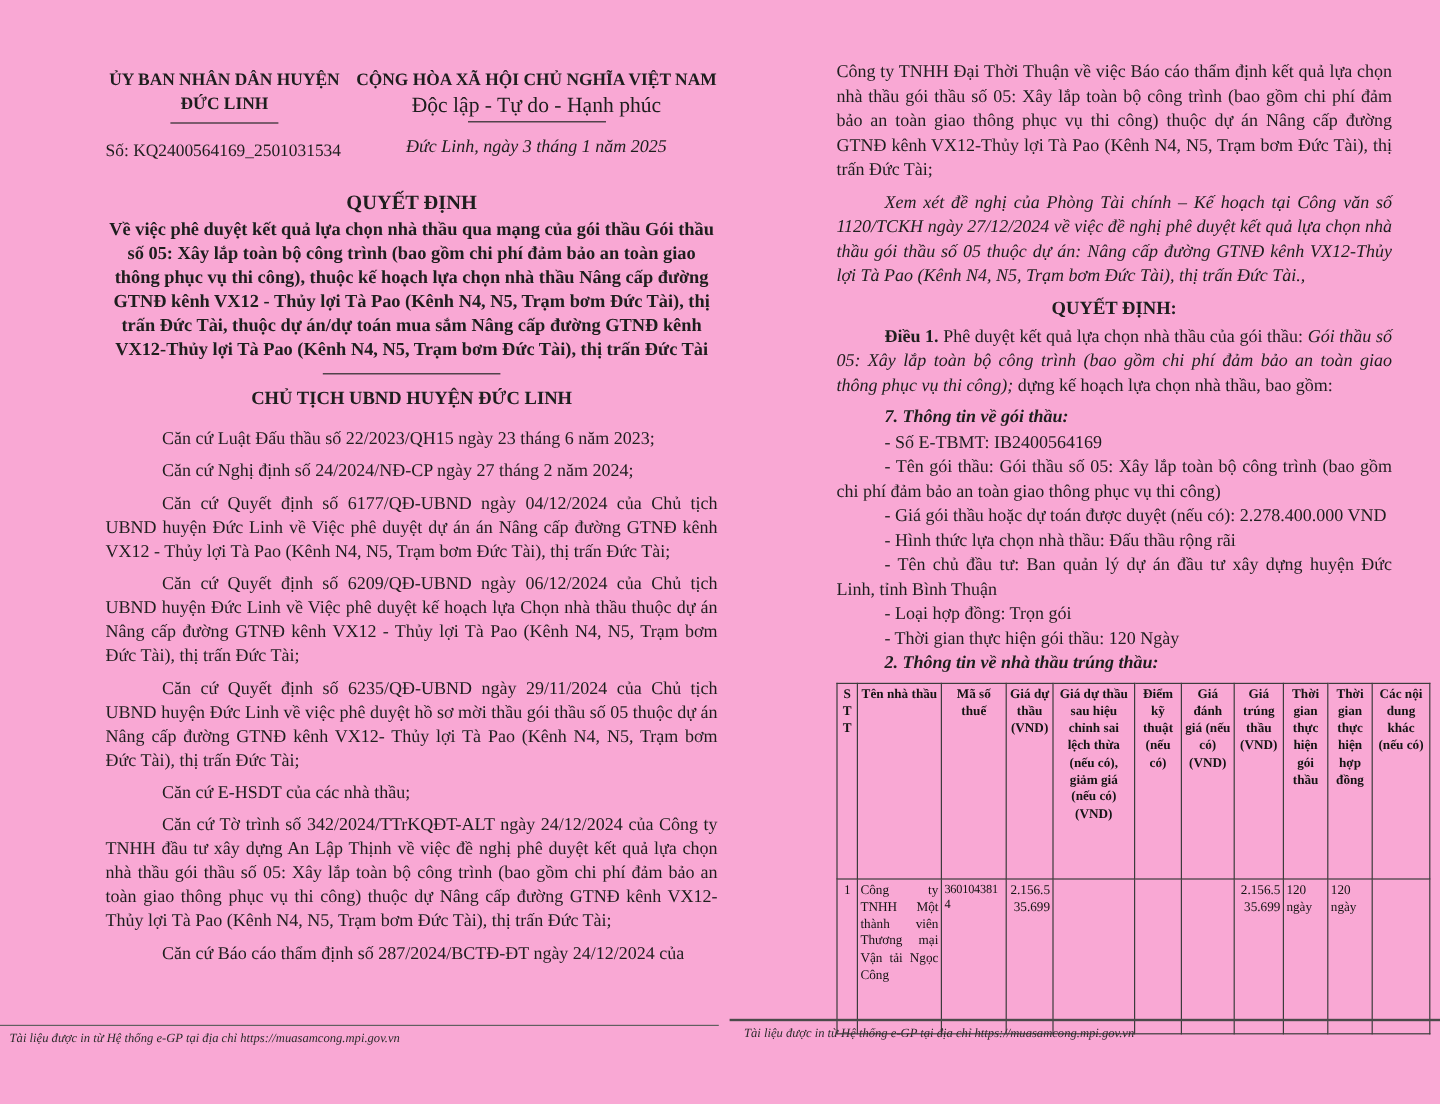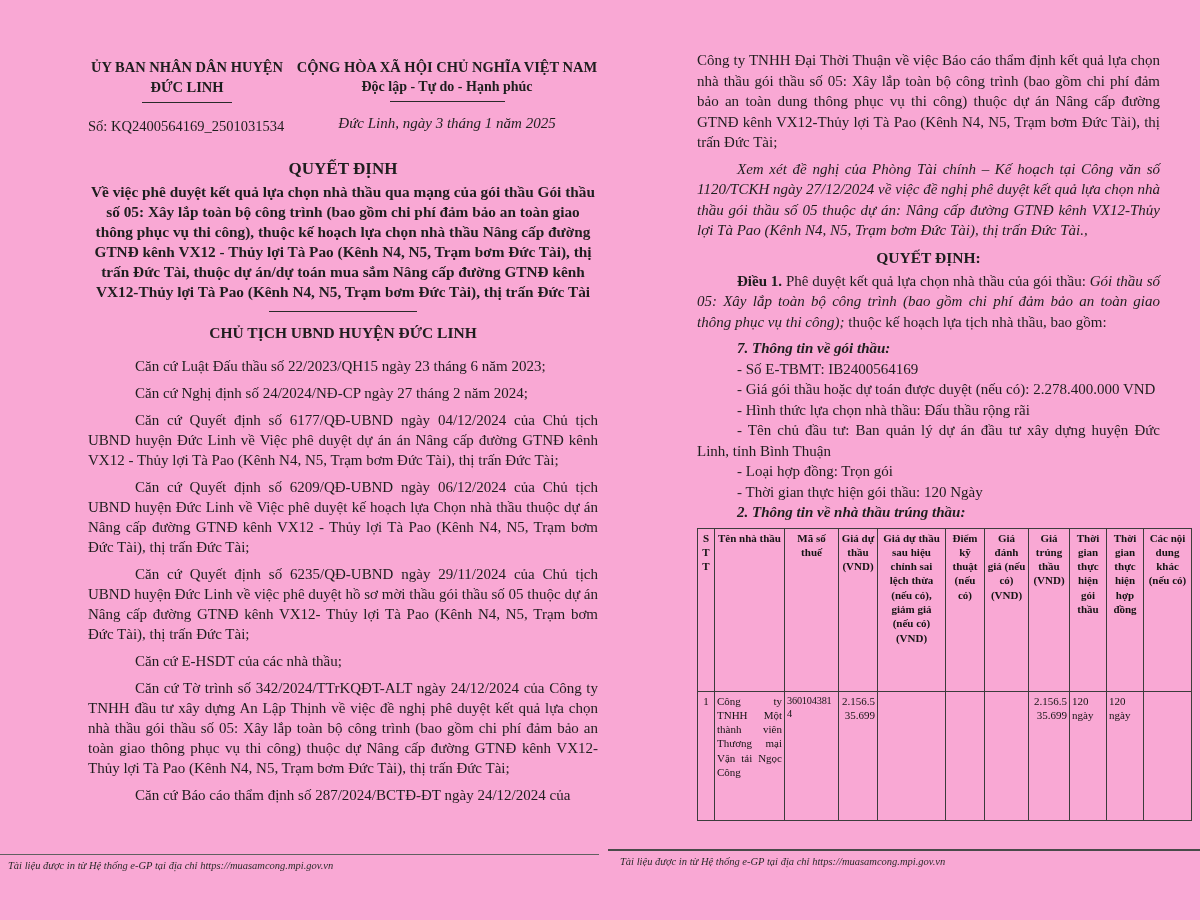--- a/index.html
+++ b/index.html
@@ -12,21 +12,21 @@
   .canvas{position:relative;width:1200px;height:920px;background:#f9a8d4;}
   .page{position:absolute;}
   .page1{left:88px;top:57px;width:510px;}
   .page2{left:697px;top:50px;width:496px;}
 
   
   .hdr{display:flex;justify-content:space-between;align-items:flex-start;}
   .hdr-left{width:198px;text-align:center;}
   .hdr-right{width:302px;text-align:center;}
   .hdr-b{font-weight:bold;font-size:14.5px;line-height:20px;}
-  .motto{font-weight:bold;font-size:14px;line-height:20px;}
+  .motto{font-weight:normal;font-size:18px;line-height:20px;}
   .rule{height:1px;background:#2a2a2a;}
   .rule-org{width:90px;margin:5px auto 0 auto;}
   .rule-motto{width:115px;margin:4px auto 0 auto;}
   .doc-num{font-size:14.5px;text-align:left;margin-top:13px;line-height:20px;}
   .dateline{font-style:italic;font-size:15px;margin-top:11px;line-height:20px;}
 
   .title{font-weight:bold;font-size:17px;text-align:center;margin-top:23px;line-height:20px;}
   .subtitle{font-weight:bold;font-size:15.3px;text-align:center;line-height:20px;margin-top:3px;}
   .rule-title{width:148px;margin:9px auto 0 auto;}
   .authority{font-weight:bold;font-size:15.5px;text-align:center;margin-top:11px;line-height:20px;}
@@ -90,31 +90,32 @@
     <p class="para">Căn cứ Nghị định số 24/2024/NĐ-CP ngày 27 tháng 2 năm 2024;</p>
     <p class="para">Căn cứ Quyết định số 6177/QĐ-UBND ngày 04/12/2024 của Chủ tịch UBND huyện Đức Linh về Việc phê duyệt dự án án Nâng cấp đường GTNĐ kênh VX12 - Thủy lợi Tà Pao (Kênh N4, N5, Trạm bơm Đức Tài), thị trấn Đức Tài;</p>
     <p class="para">Căn cứ Quyết định số 6209/QĐ-UBND ngày 06/12/2024 của Chủ tịch UBND huyện Đức Linh về Việc phê duyệt kế hoạch lựa Chọn nhà thầu thuộc dự án Nâng cấp đường GTNĐ kênh VX12 - Thủy lợi Tà Pao (Kênh N4, N5, Trạm bơm Đức Tài), thị trấn Đức Tài;</p>
     <p class="para">Căn cứ Quyết định số 6235/QĐ-UBND ngày 29/11/2024 của Chủ tịch UBND huyện Đức Linh về việc phê duyệt hồ sơ mời thầu gói thầu số 05 thuộc dự án Nâng cấp đường GTNĐ kênh VX12- Thủy lợi Tà Pao (Kênh N4, N5, Trạm bơm Đức Tài), thị trấn Đức Tài;</p>
     <p class="para">Căn cứ E-HSDT của các nhà thầu;</p>
     <p class="para">Căn cứ Tờ trình số 342/2024/TTrKQĐT-ALT ngày 24/12/2024 của Công ty TNHH đầu tư xây dựng An Lập Thịnh về việc đề nghị phê duyệt kết quả lựa chọn nhà thầu gói thầu số 05: Xây lắp toàn bộ công trình (bao gồm chi phí đảm bảo an toàn giao thông phục vụ thi công) thuộc dự Nâng cấp đường GTNĐ kênh VX12-Thủy lợi Tà Pao (Kênh N4, N5, Trạm bơm Đức Tài), thị trấn Đức Tài;</p>
     <p class="para">Căn cứ Báo cáo thẩm định số 287/2024/BCTĐ-ĐT ngày 24/12/2024 của</p>
   </div>
 
   <div class="page page2">
-    <p class="para2 no-indent">Công ty TNHH Đại Thời Thuận về việc Báo cáo thẩm định kết quả lựa chọn nhà thầu gói thầu số 05: Xây lắp toàn bộ công trình (bao gồm chi phí đảm bảo an toàn dung thông phục vụ thi công) thuộc dự án Nâng cấp đường GTNĐ kênh VX12-Thủy lợi Tà Pao (Kênh N4, N5, Trạm bơm Đức Tài), thị trấn Đức Tài;</p>
+    <p class="para2 no-indent">Công ty TNHH Đại Thời Thuận về việc Báo cáo thẩm định kết quả lựa chọn nhà thầu gói thầu số 05: Xây lắp toàn bộ công trình (bao gồm chi phí đảm bảo an toàn giao thông phục vụ thi công) thuộc dự án Nâng cấp đường GTNĐ kênh VX12-Thủy lợi Tà Pao (Kênh N4, N5, Trạm bơm Đức Tài), thị trấn Đức Tài;</p>
     <p class="para2 it">Xem xét đề nghị của Phòng Tài chính – Kế hoạch tại Công văn số 1120/TCKH ngày 27/12/2024 về việc đề nghị phê duyệt kết quả lựa chọn nhà thầu gói thầu số 05 thuộc dự án: Nâng cấp đường GTNĐ kênh VX12-Thủy lợi Tà Pao (Kênh N4, N5, Trạm bơm Đức Tài), thị trấn Đức Tài.,</p>
     <div class="decision2">QUYẾT ĐỊNH:</div>
 
     <p class="para2"><b>Điều 1.</b>
       <span>Phê duyệt kết quả lựa chọn nhà thầu của gói thầu:</span>
       <i>Gói thầu số 05: Xây lắp toàn bộ công trình (bao gồm chi phí đảm bảo an toàn giao thông phục vụ thi công);</i>
-      <span>thuộc kế hoạch lựa tịch nhà thầu, bao gồm:</span></p>
+      <span>dựng kế hoạch lựa chọn nhà thầu, bao gồm:</span></p>
 
     <div class="sec-title">7. Thông tin về gói thầu:</div>
     <p class="item">- Số E-TBMT: IB2400564169</p>
+    <p class="item">- Tên gói thầu: Gói thầu số 05: Xây lắp toàn bộ công trình (bao gồm chi phí đảm bảo an toàn giao thông phục vụ thi công)</p>
     <p class="item">- Giá gói thầu hoặc dự toán được duyệt (nếu có): 2.278.400.000 VND</p>
     <p class="item">- Hình thức lựa chọn nhà thầu: Đấu thầu rộng rãi</p>
     <p class="item">- Tên chủ đầu tư: Ban quản lý dự án đầu tư xây dựng huyện Đức Linh, tỉnh Bình Thuận</p>
     <p class="item">- Loại hợp đồng: Trọn gói</p>
     <p class="item">- Thời gian thực hiện gói thầu: 120 Ngày</p>
     <div class="sec-title">2. Thông tin về nhà thầu trúng thầu:</div>
 
     <table class="bid">
       <colgroup>
         <col style="width:17px">

